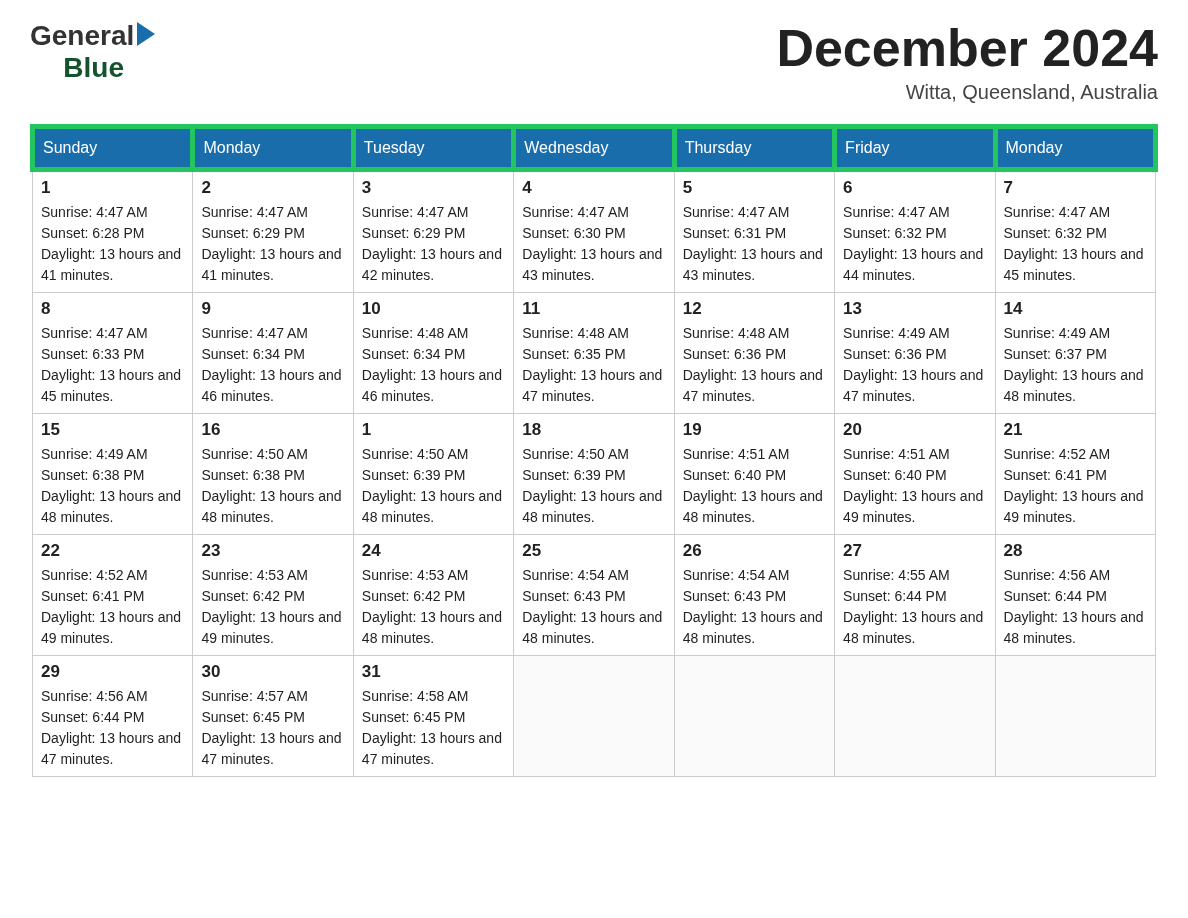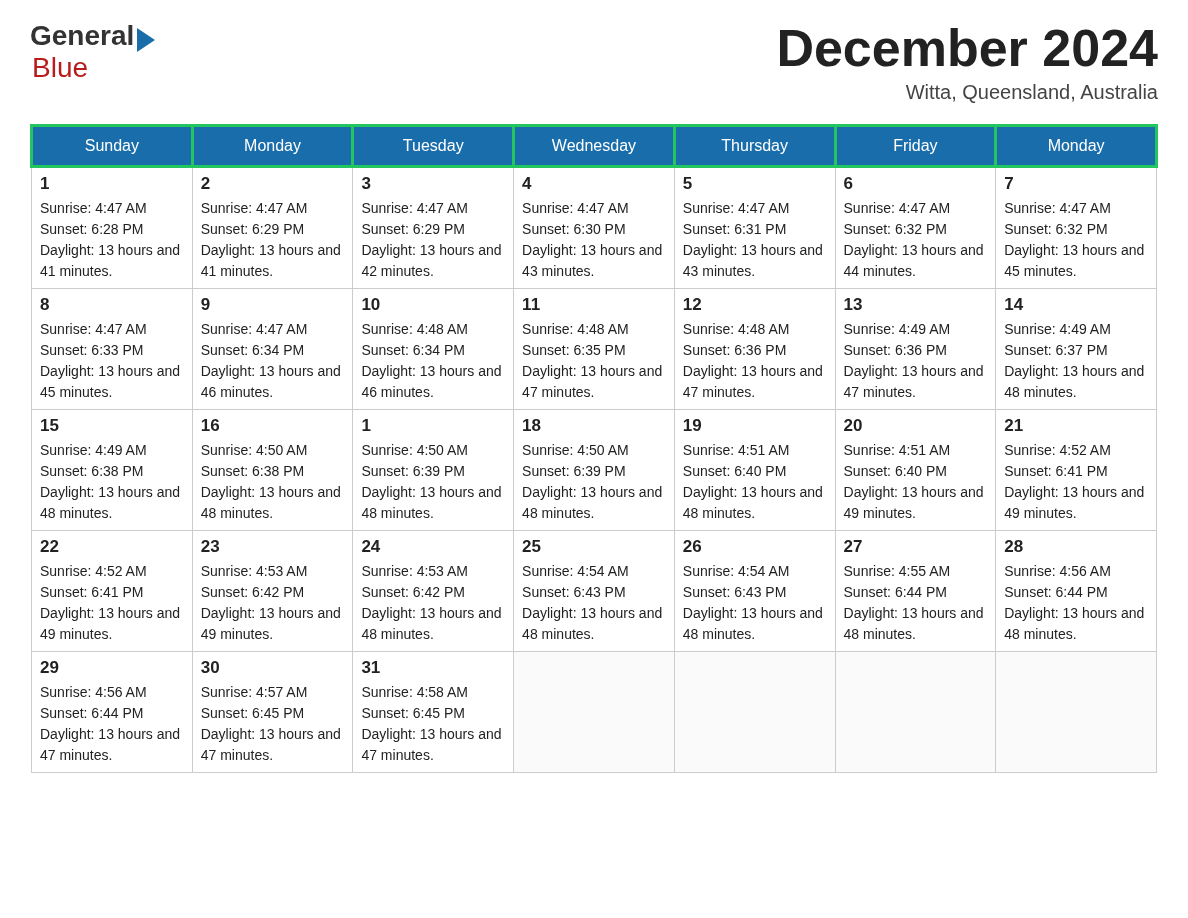--- a/index.html
+++ b/index.html
@@ -25,31 +25,32 @@
       width: 0;
       height: 0;
       border-left: 18px solid #1a6dab;
       border-top: 12px solid transparent;
       border-bottom: 12px solid transparent;
       margin-left: 3px;
       margin-top: -4px;
     }
     .logo-blue {
       font-size: 28px;
-      font-weight: normal;
-      color: #b91c1c;
+      font-weight: bold;
+      color: #14532d;
       margin-left: 2px;
+      text-align: center;
     }
     .logo-block {
       display: flex;
       flex-direction: column;
     }
     .logo-row1 {
       display: flex;
-      align-items: flex-end;
+      align-items: center;
     }
     .title-block {
       text-align: right;
     }
     .calendar-title {
       font-size: 52px;
       font-weight: bold;
       color: #222;
       line-height: 1.1;
       text-align: center;
@@ -63,22 +64,22 @@
       width: 100%;
       border-collapse: collapse;
       table-layout: fixed;
     }
     thead tr th {
       background-color: #1a6dab;
       color: #fff;
       padding: 10px 8px;
       font-size: 16px;
       font-weight: normal;
-      text-align: center;
-      border: 3px solid #22c55e;
+      text-align: left;
+      border: 5px solid #22c55e;
     }
     tbody tr td {
       border: 1px solid #ccc;
       vertical-align: top;
       padding: 6px 8px;
       font-size: 13px;
       color: #222;
       height: 110px;
     }
     tbody tr td .day-num {

